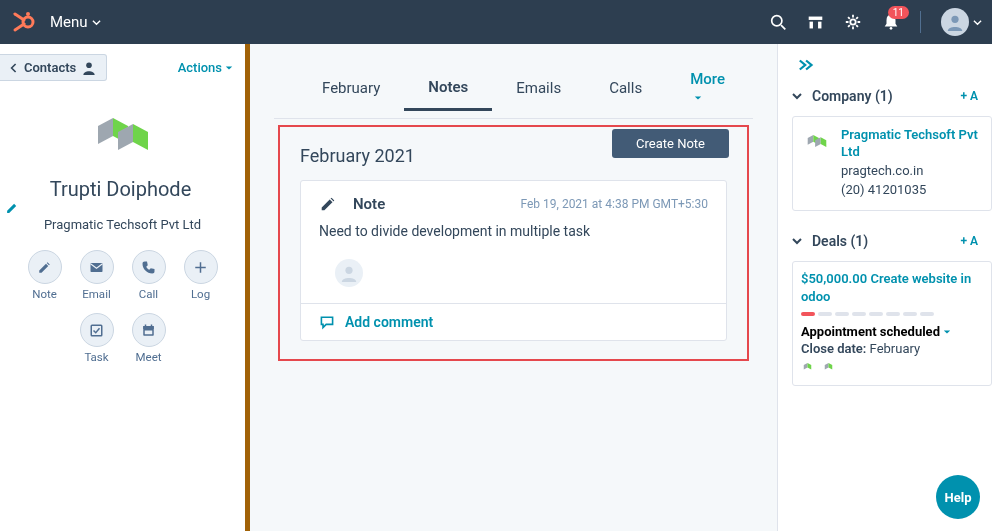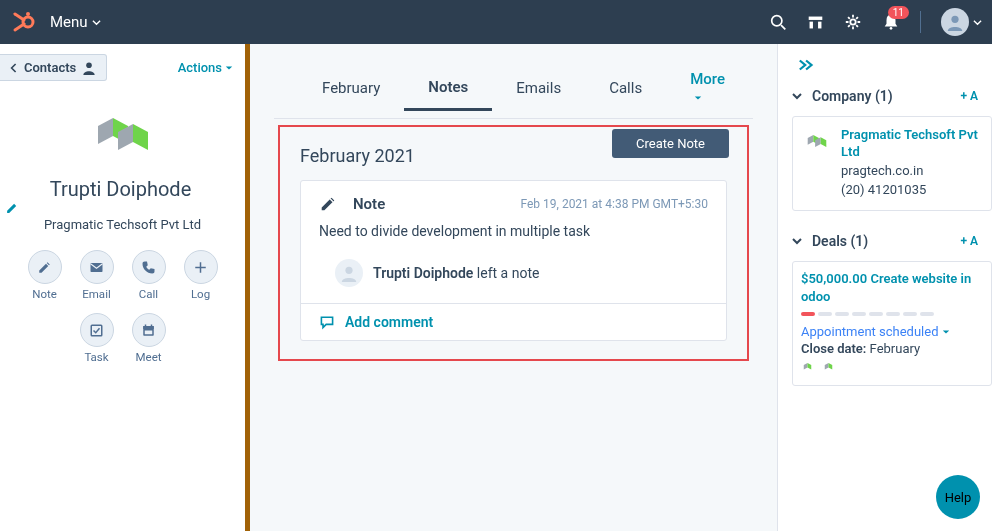--- a/index.html
+++ b/index.html
@@ -71,22 +71,22 @@
   .company-logo-sm { width: 28px; height: 28px; flex-shrink:0; display:flex; align-items:center; justify-content:center;}
   .company-name { color: #0091ae; font-size: 13px; font-weight: 600; cursor:pointer; line-height:1.3;}
   .company-meta { font-size: 13px; color: #33475b; line-height:1.5;}
   .deal-card { border: 1px solid #dfe3eb; border-radius: 3px; margin: 4px 0 0 14px; padding: 8px; overflow:hidden;}
   .deal-title { color: #0091ae; font-size: 13px; font-weight: 600; cursor:pointer; line-height:1.4;}
   .progress-dots { display:flex; gap:3px; margin: 6px 0 8px;}
   .progress-dot { width:14px; height:4px; border-radius:2px; background:#dfe3eb;}
   .progress-dot.active { background:#f2545b;}
   .deal-row { font-size:13px; margin-bottom:2px;}
   .deal-row b { font-weight:600;}
-  .deal-link { color:#3b82f6; font-weight:400;}
-  .help-bubble { position:absolute; right:12px; bottom:12px; width:44px; height:44px; border-radius:50%; background:#0091ae; color:#000000; display:flex; align-items:center; justify-content:center; font-size:13px; font-weight:400; cursor:pointer;}
+  .deal-link { color:#000000; font-weight:700;}
+  .help-bubble { position:absolute; right:12px; bottom:12px; width:44px; height:44px; border-radius:50%; background:#0091ae; color:#ffffff; display:flex; align-items:center; justify-content:center; font-size:13px; font-weight:700; cursor:pointer;}
   
   svg { display:block; }
 </style>
 </head>
 <body>
 
 <div class="topbar">
   <div class="topbar-left">
     <div class="logo">
       <svg width="24" height="24" viewBox="0 0 24 24">
@@ -278,21 +278,20 @@
             <span class="note-date">Feb 19, 2021 at 4:38 PM GMT+5:30</span>
           </div>
           <div class="note-body">Need to divide development in multiple task</div>
           <div class="note-author-row">
             <div class="author-avatar">
               <svg width="18" height="18" viewBox="0 0 20 20" fill="#cbd6e2">
                   <circle cx="10" cy="7" r="4"></circle>
                   <path d="M2 20 C2 14 18 14 18 20 Z"></path>
                 </svg>
             </div>
-            <span class="note-author"><b>Trupti Doiphode</b><span> left a note</span></span>
           </div>
         </div>
         <div class="note-footer">
           <span class="comment-icon">
               <svg width="16" height="16" viewBox="0 0 20 20" fill="none" stroke="#0091ae" stroke-width="2">
                 <path d="M3 4 h14 v9 h-8 l-4 4 v-4 h-2 Z"></path>
               </svg>
             </span>
           <span class="add-comment">Add comment</span>
         </div>

